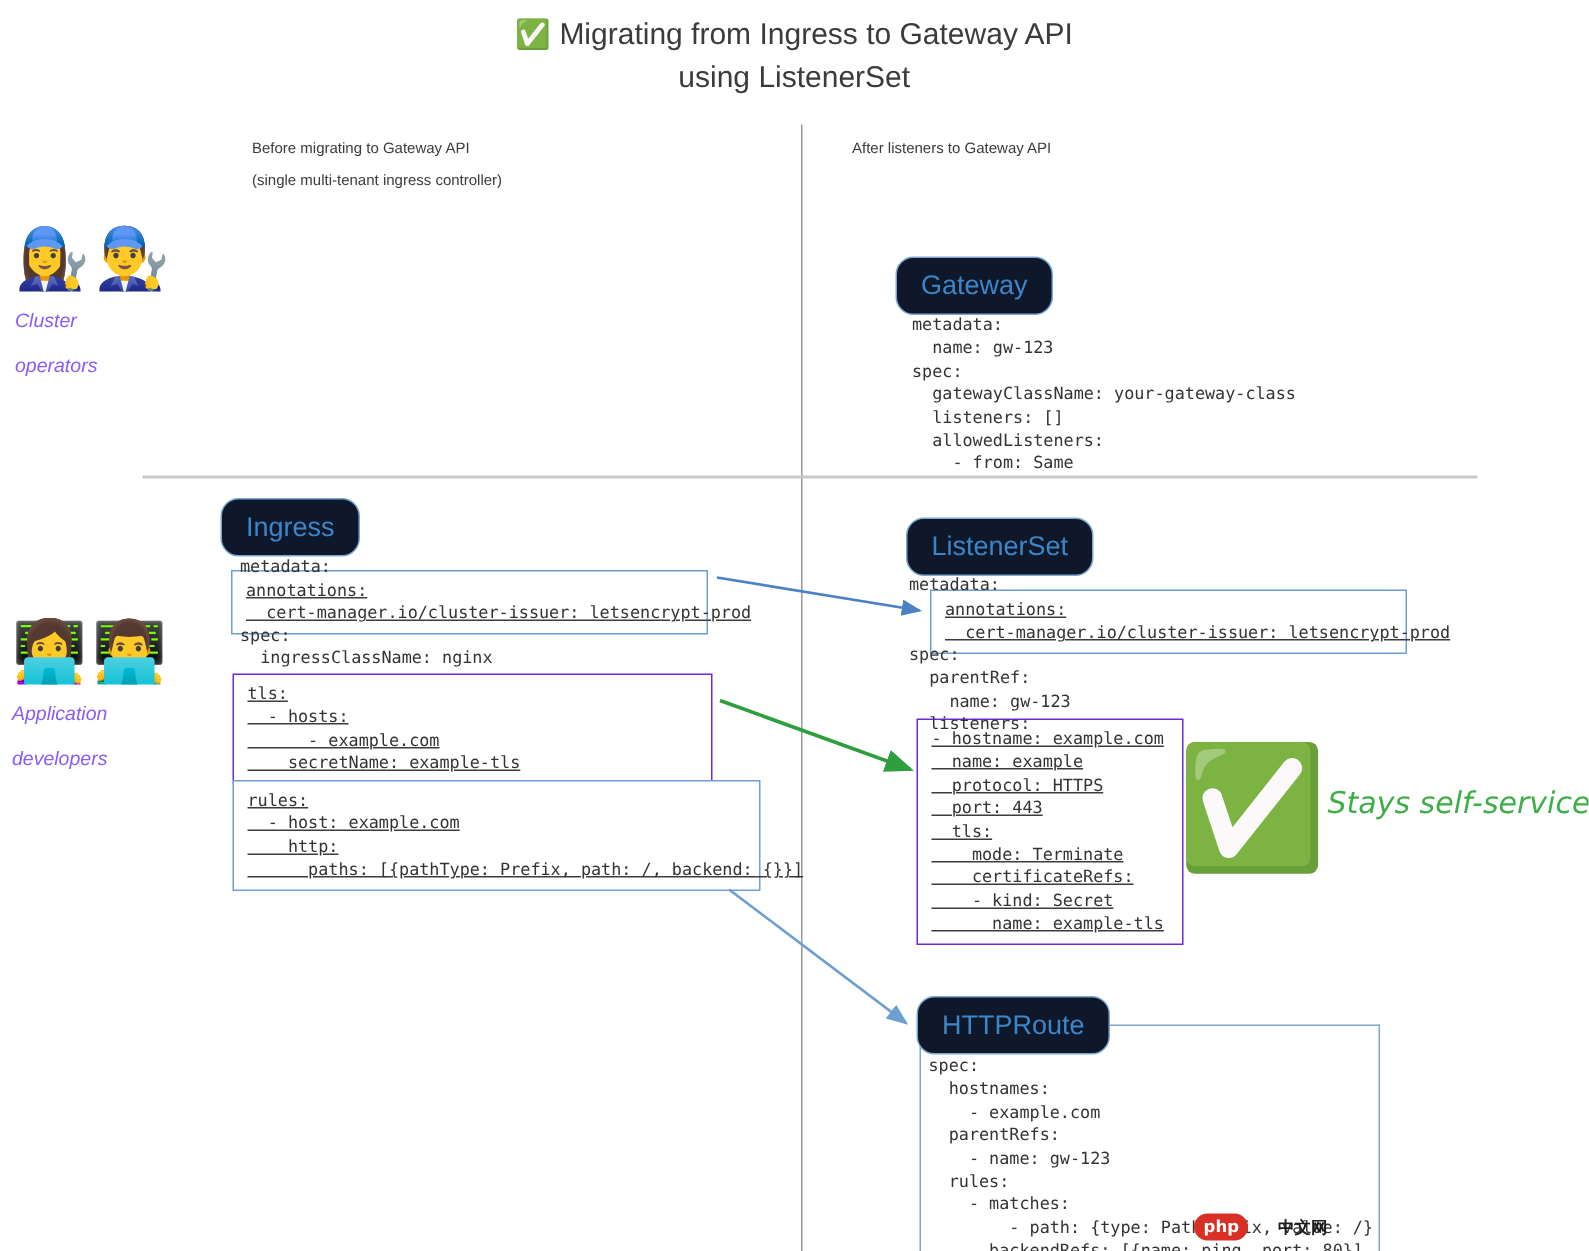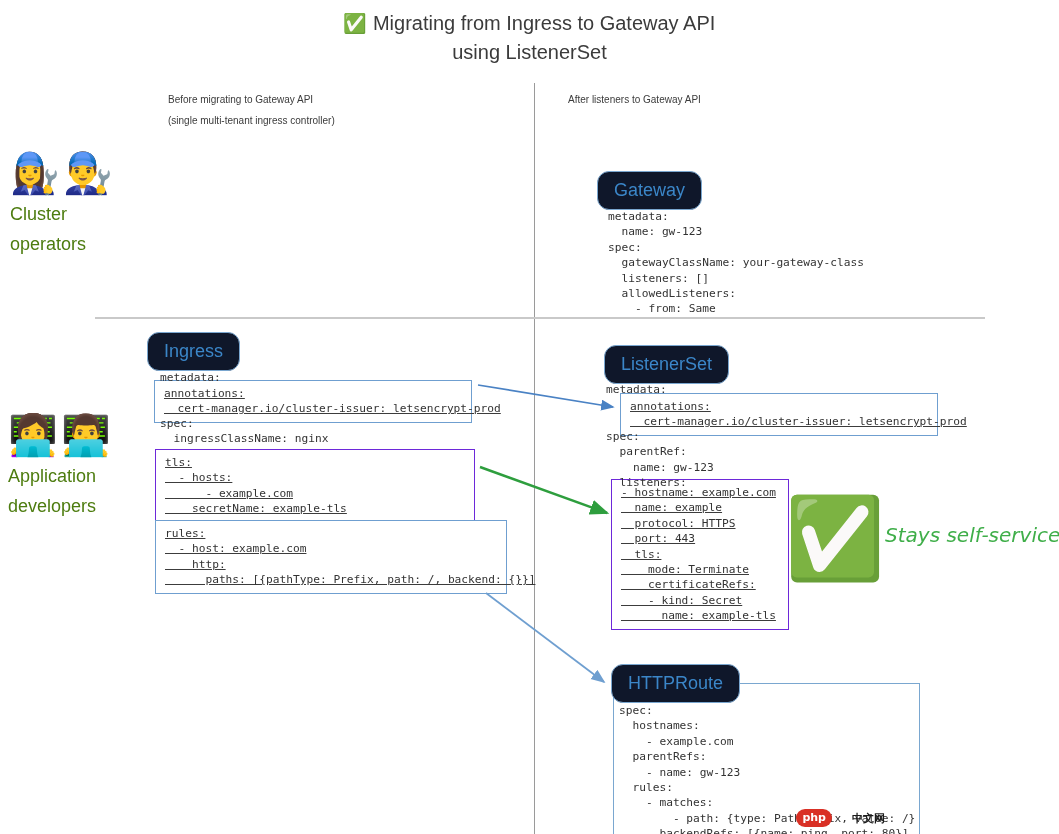--- a/index.html
+++ b/index.html
@@ -65,24 +65,25 @@
 
   
   .persona { position: absolute; }
   .persona .emojis {
     font-size: 40px;
     line-height: 48px;
     letter-spacing: 4px;
     white-space: nowrap;
   }
   .persona .plabel {
-    font-size: 18px;
+    font-size: 13px;
     line-height: 26px;
-    color: #4d7c0f;
+    color: #8b5cf6;
     margin-top: 4px;
+    font-style: italic;
   }
   #persona-cluster-operators { left: 10px; top: 148px; }
   #persona-app-developers    { left: 8px;  top: 410px; }
 
   
   .pill {
     position: absolute;
     border: 1.6px solid #7aa7d0;
     background: #0f172a;
     border-radius: 12px;

